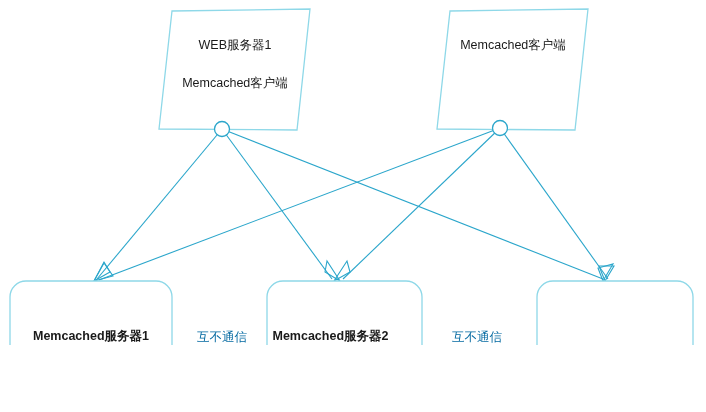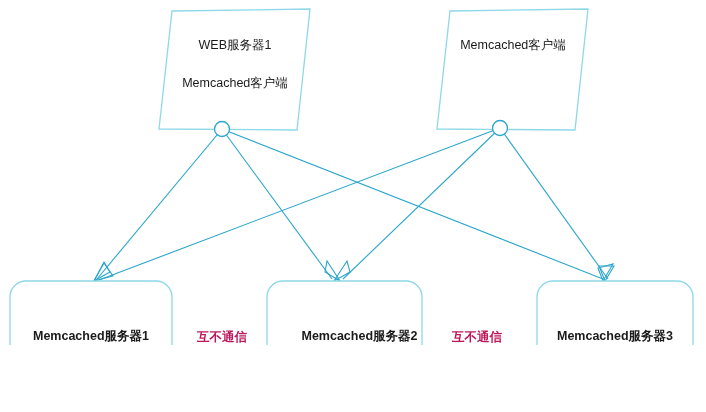--- a/index.html
+++ b/index.html
@@ -38,24 +38,23 @@
     width: 150px;
   }
   .web-label .line1 { margin-bottom: 22px; }
   .cache-label {
     font-size: 12.5px;
     font-weight: bold;
   }
   .gap-label {
     position: absolute;
     font-size: 12.5px;
-    color: #be185d;
+    color: #0369a1;
     white-space: nowrap;
     text-align: center;
-    font-weight: bold;
   }
 </style>
 </head>
 <body>
 
 <div id="diagram-canvas">
 
   <svg id="diagram-svg" viewBox="0 0 706 412">
 
     <g fill="none" stroke="#2ba6cb" stroke-width="1.1">
@@ -100,21 +99,20 @@
     <div class="line1">WEB服务器1</div>
     <div class="line2">Memcached客户端</div>
   </div>
 
   <div class="node-label web-label" style="left:438px; top:38px;">
     <div class="line2">Memcached客户端</div>
   </div>
 
   <div class="node-label cache-label" style="left:10px; top:329px; width:162px;">Memcached服务器1</div>
 
-  <div class="node-label cache-label" style="left:282px; top:329px; width:155px;">Memcached服务器2</div>
+  <div class="node-label cache-label" style="left:253px; top:329px; width:155px;">Memcached服务器2</div>
 
-  <div class="node-label cache-label" style="left:537px; top:329px; width:156px;">Memcached服务器3</div>
 
   <div class="gap-label" style="left:177px; top:329px; width:90px;">互不通信</div>
 
   <div class="gap-label" style="left:432px; top:329px; width:90px;">互不通信</div>
 
 </div>
 
 </body></html>

